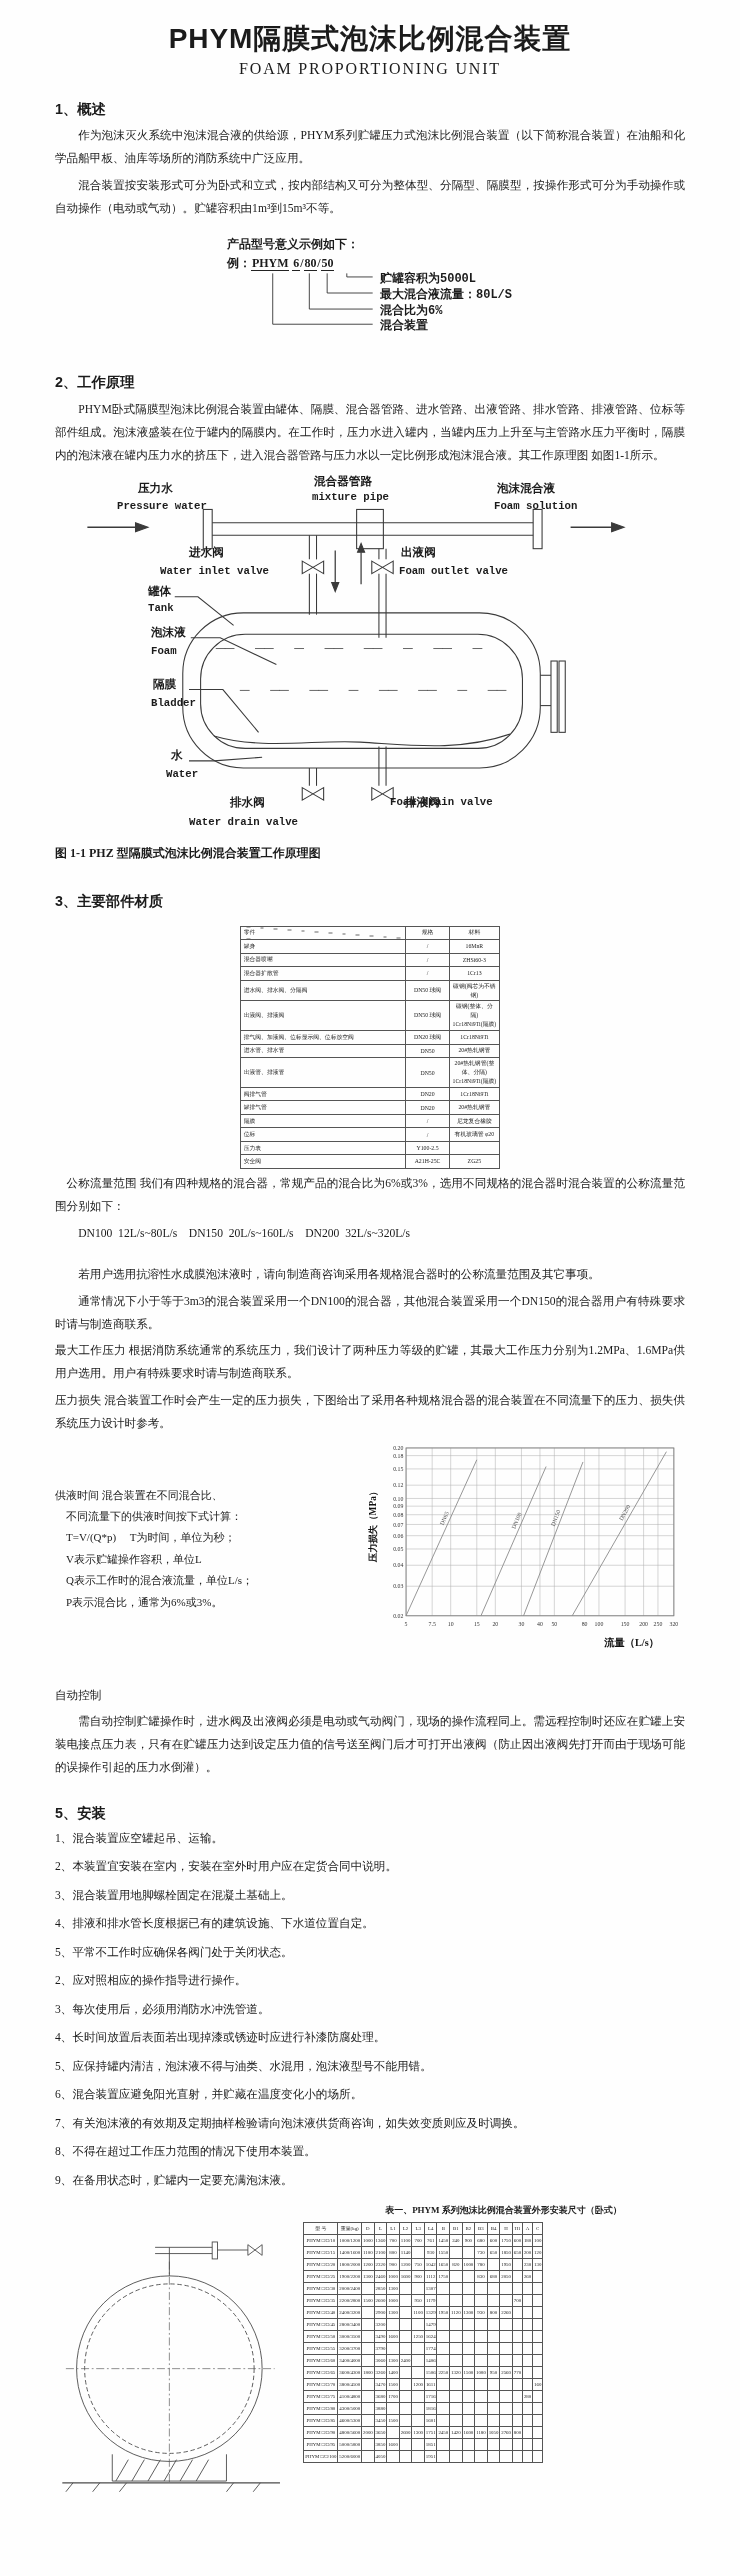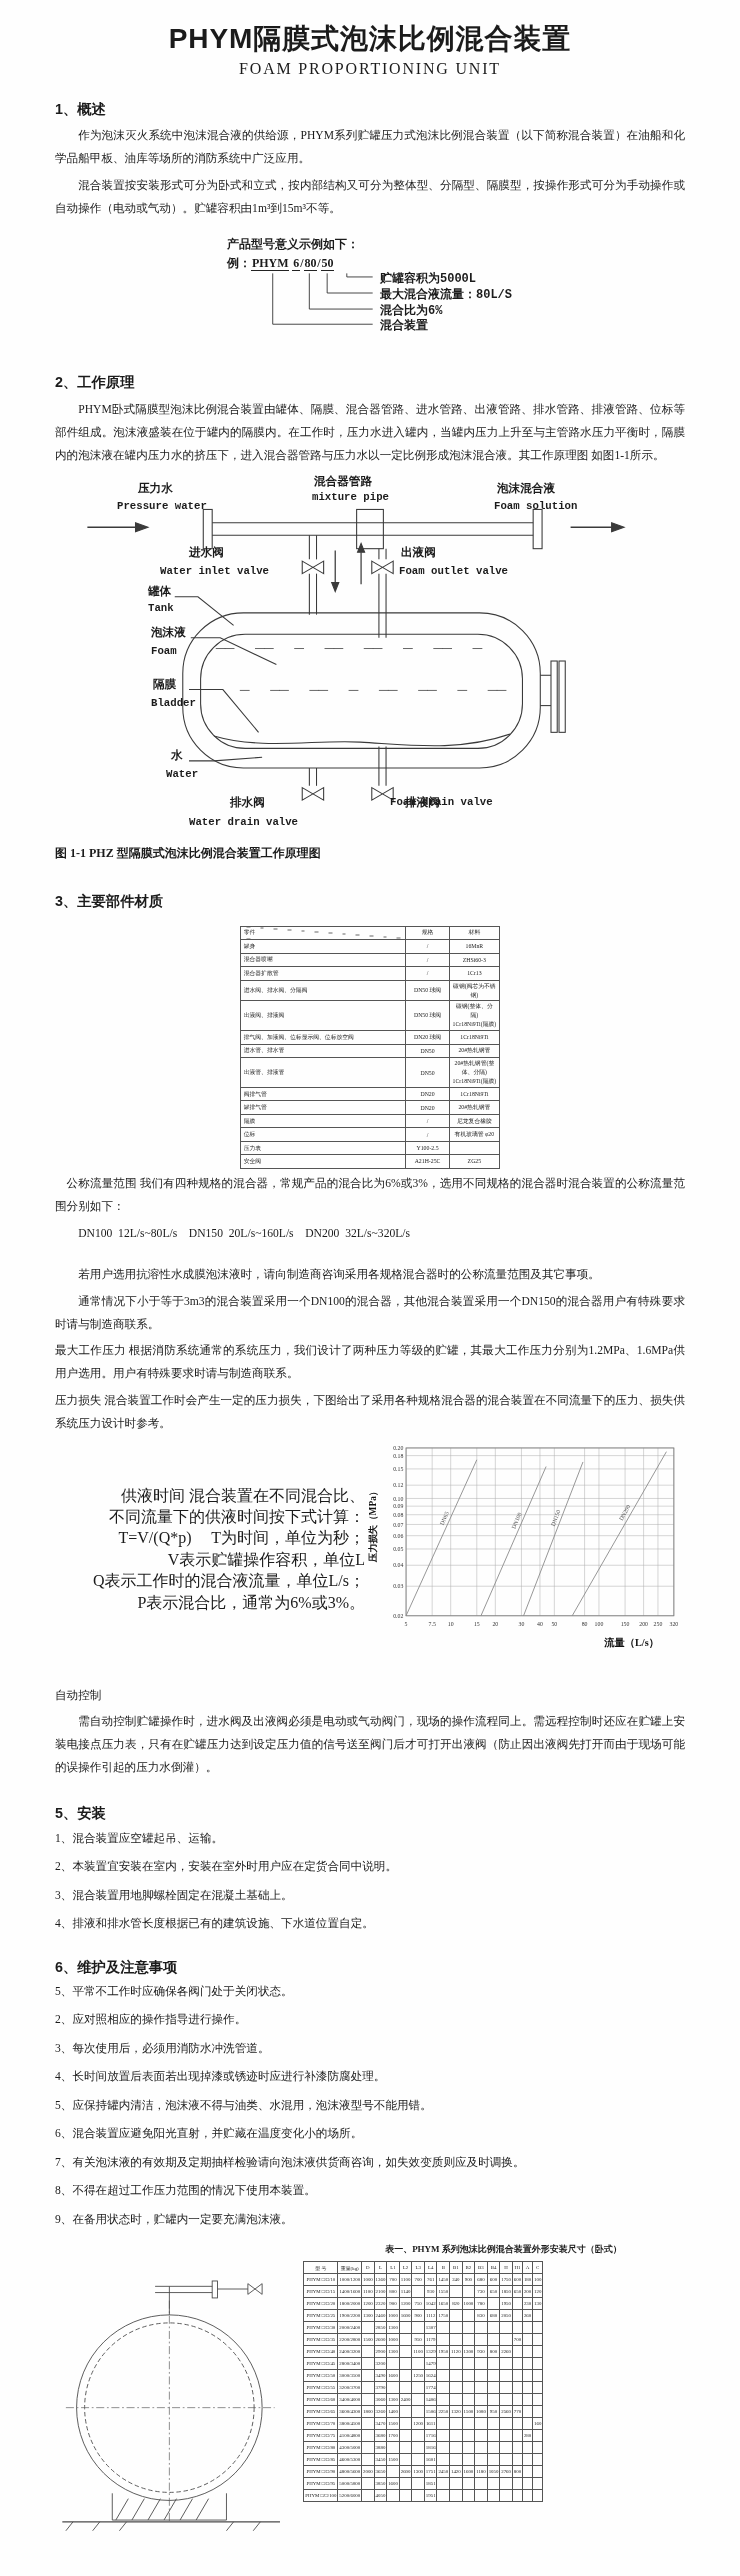--- a/index.html
+++ b/index.html
@@ -29,21 +29,21 @@
   .mat-table{margin:14.3px auto 0 auto;border-collapse:collapse;width:260px;font-size:5.8px;color:#222;}
   .mat-table th,.mat-table td{border:0.4px solid #555;padding:0.9px 2.7px;height:10.7px;text-align:center;font-weight:normal;}
   .mat-table td:first-child,.mat-table th:first-child{text-align:left;}
   .mat-table th:first-child{background:linear-gradient(to top right,transparent 49.4%,#666 49.4%,#666 50.6%,transparent 50.6%);}
   .mat-table th:nth-child(1){width:159px;}
   .mat-table th:nth-child(2){width:37px;}
   
   .flowline{font-size:11.6px;margin:9px 0 23px 2em;white-space:pre;}
   
   .flowrow{display:flex;margin-top:3.6px;}
-  .supply{width:310px;font-size:16px;line-height:21.4px;padding-top:46px;text-align:right;}
+  .supply{width:310px;font-size:11px;line-height:21.4px;padding-top:46px;}
   .chartbox{width:316px;}
   
   .item{font-size:11.6px;line-height:20.5px;margin:0 0 8px 0;}
   
   .tcap{margin:12.5px 0 0 239px;width:419px;text-align:center;font-size:9px;font-weight:bold;}
   .tblock{display:flex;align-items:flex-start;}
   .big-table{border-collapse:collapse;color:#222;margin-top:5.3px;}
   .big-table th,.big-table td{border:0.4px solid #555;padding:0 0.9px;text-align:center;font-weight:normal;white-space:nowrap;}
   .t1{font-size:4.9px;margin-left:5.3px;}
   .t1 th,.t1 td{height:11px;}
@@ -358,21 +358,20 @@
 
     <p class="body-p noind" style="margin-top:16px;">自动控制</p>
     <p class="body-p">需自动控制贮罐操作时，进水阀及出液阀必须是电动或气动阀门，现场的操作流程同上。需远程控制时还应在贮罐上安装电接点压力表，只有在贮罐压力达到设定压力值的信号送至阀门后才可打开出液阀（防止因出液阀先打开而由于现场可能的误操作引起的压力水倒灌）。</p>
 
     <div class="sec-h" style="margin-top:25px;">5、安装</div>
     <p class="item">1、混合装置应空罐起吊、运输。</p>
     <p class="item">2、本装置宜安装在室内，安装在室外时用户应在定货合同中说明。</p>
     <p class="item">3、混合装置用地脚螺栓固定在混凝土基础上。</p>
     <p class="item">4、排液和排水管长度根据已有的建筑设施、下水道位置自定。</p>
 
-    <div class="sec-h" style="margin-top:23px;">6、维护及注意事项</div>
     <p class="item">5、平常不工作时应确保各阀门处于关闭状态。</p>
     <p class="item">2、应对照相应的操作指导进行操作。</p>
     <p class="item">3、每次使用后，必须用消防水冲洗管道。</p>
     <p class="item">4、长时间放置后表面若出现掉漆或锈迹时应进行补漆防腐处理。</p>
     <p class="item">5、应保持罐内清洁，泡沫液不得与油类、水混用，泡沫液型号不能用错。</p>
     <p class="item">6、混合装置应避免阳光直射，并贮藏在温度变化小的场所。</p>
     <p class="item">7、有关泡沫液的有效期及定期抽样检验请向泡沫液供货商咨询，如失效变质则应及时调换。</p>
     <p class="item">8、不得在超过工作压力范围的情况下使用本装置。</p>
     <p class="item">9、在备用状态时，贮罐内一定要充满泡沫液。</p>
 

